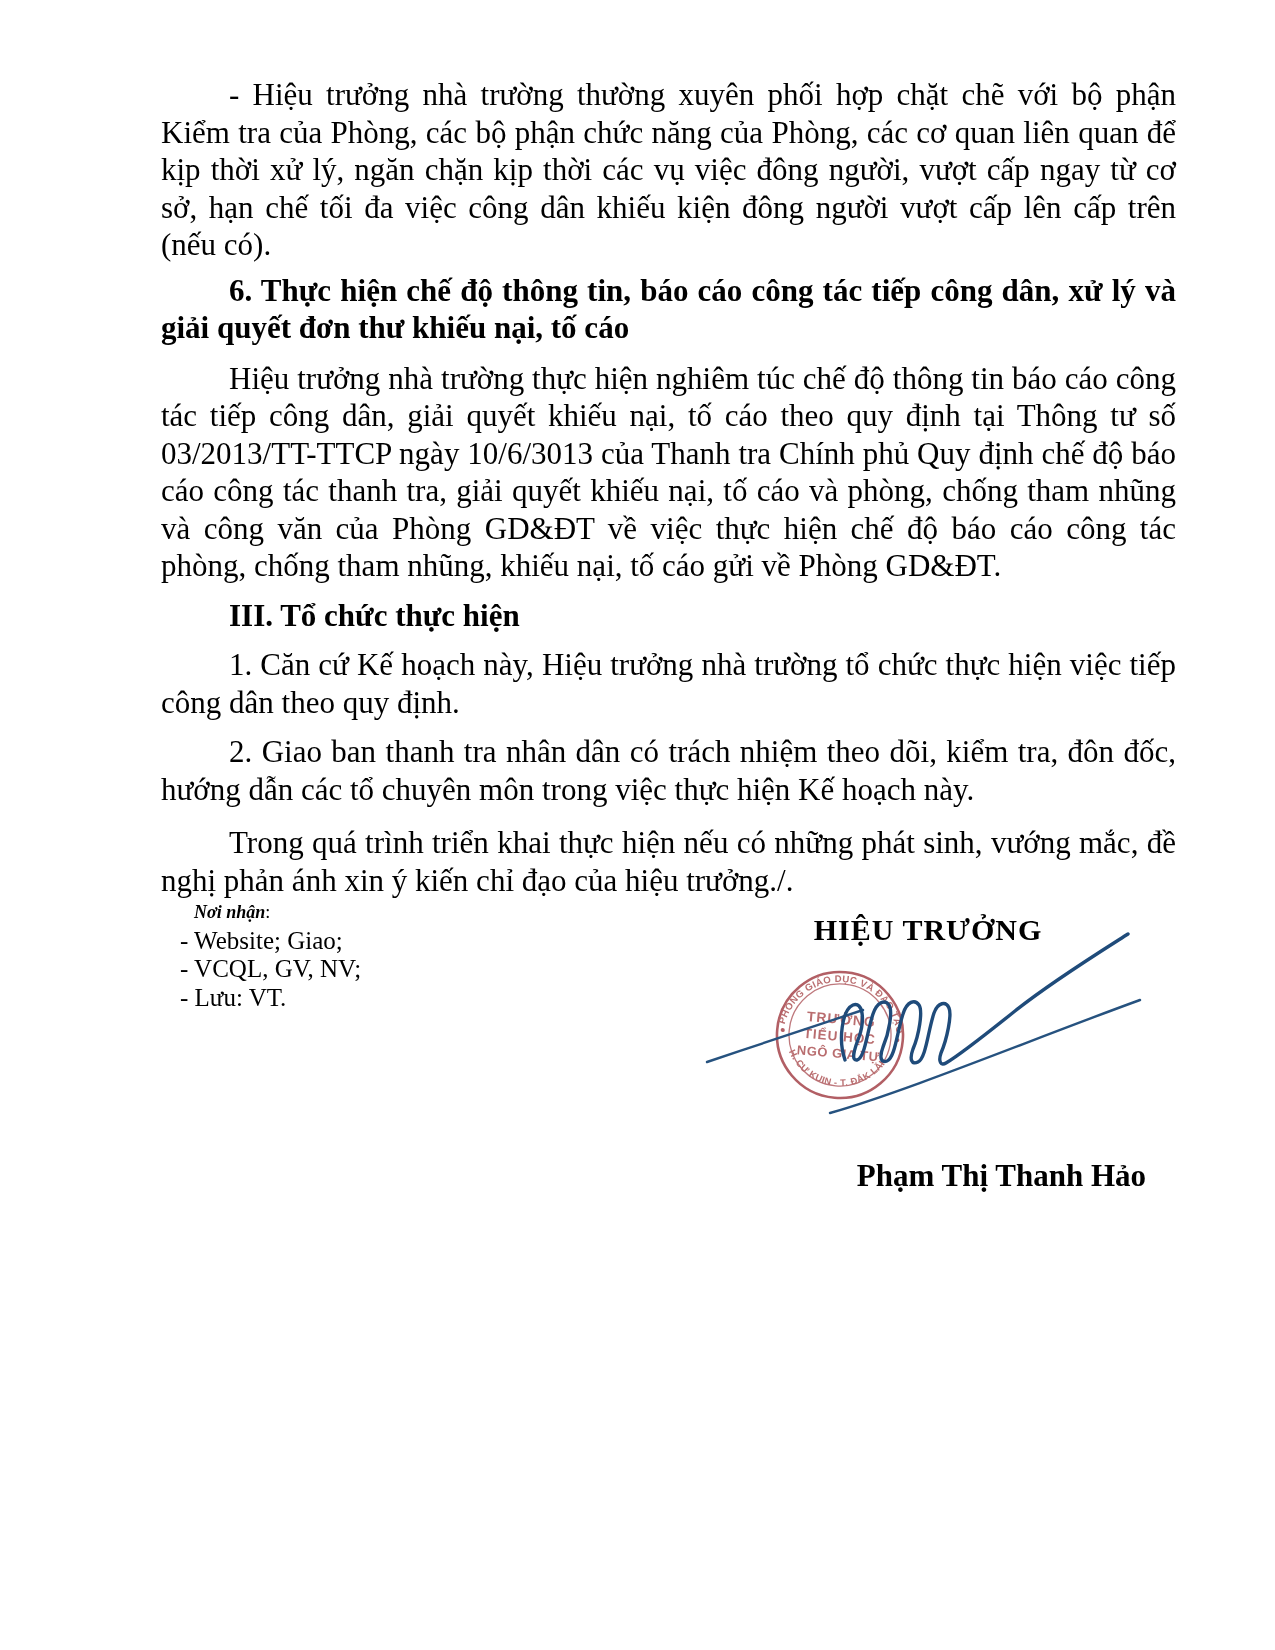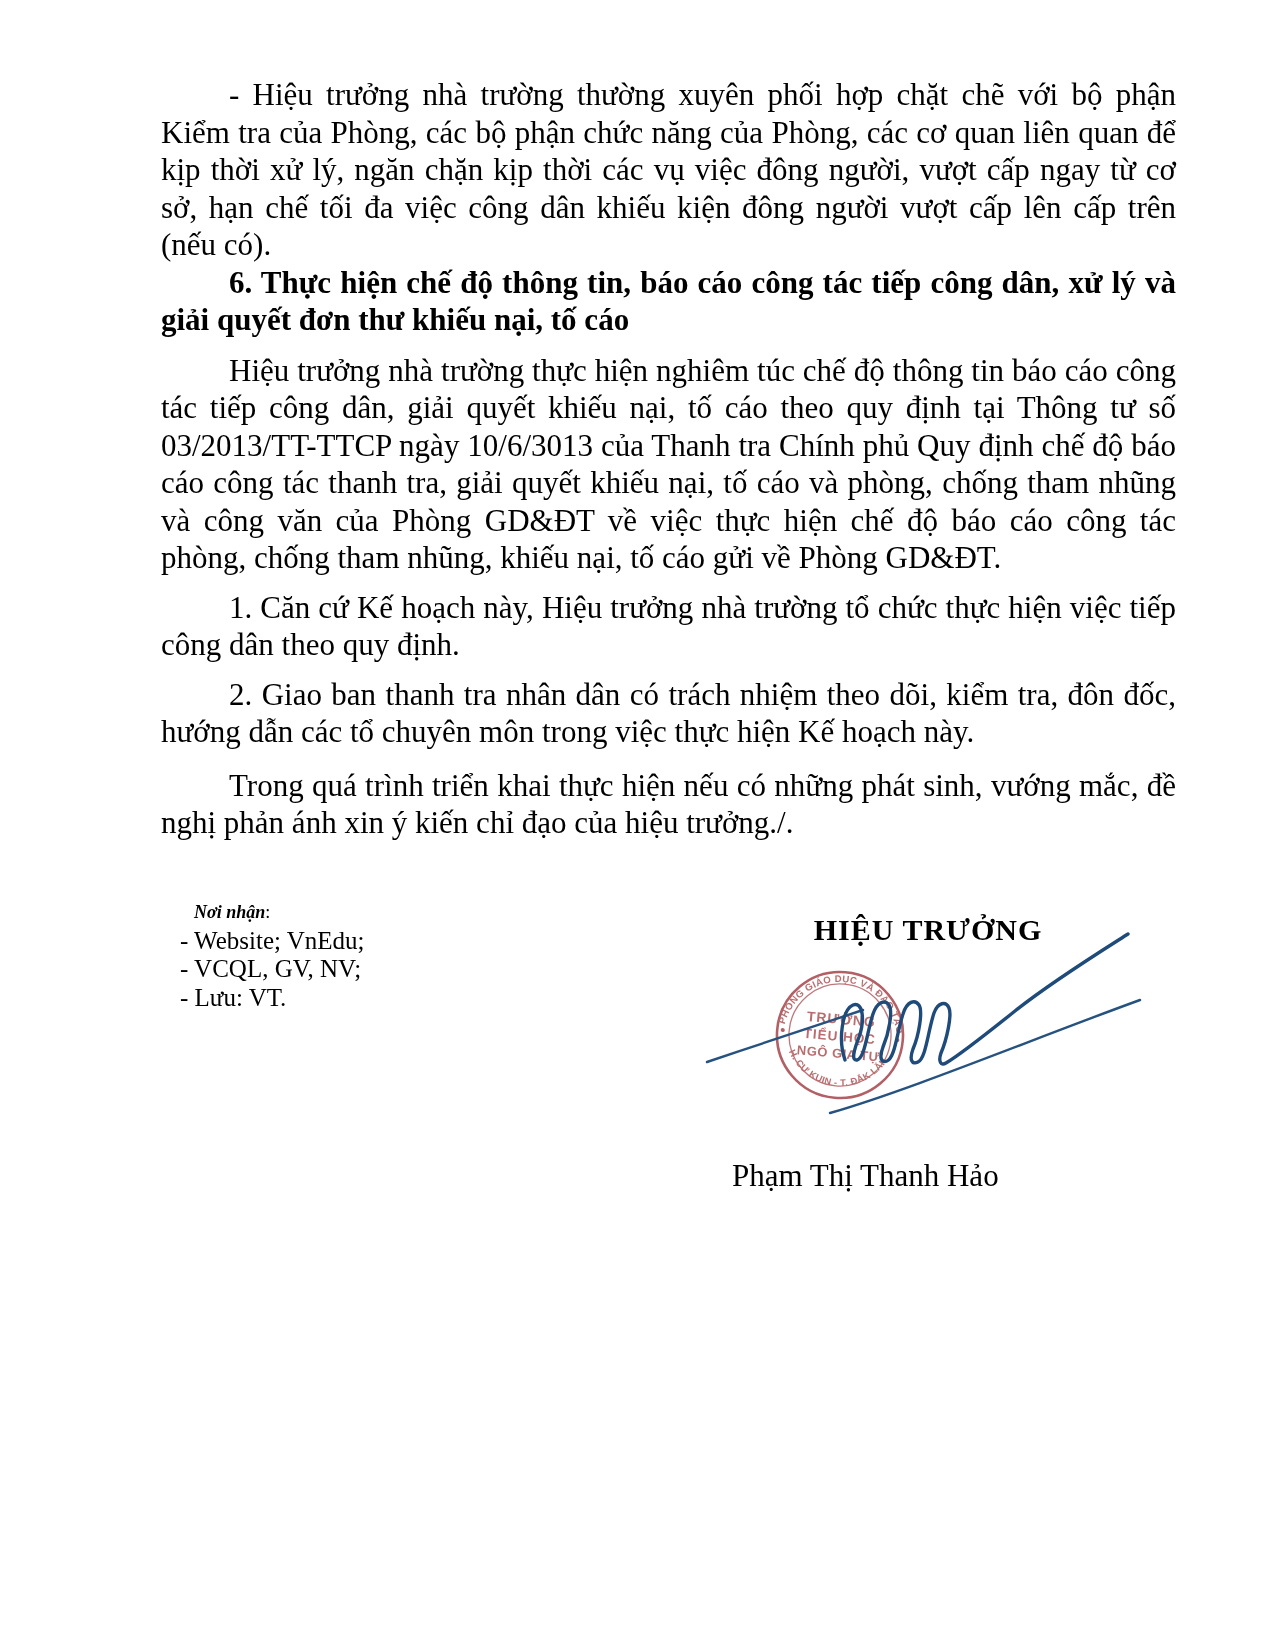--- a/index.html
+++ b/index.html
@@ -17,63 +17,64 @@
     left:161px; top:76px; width:1015px;
     font-size:31px; line-height:37.5px;font-family:Liberation Serif, serif;
   }
   .para {
     margin:0;
     text-indent:68px;
     text-align:justify;
     text-justify:inter-word;
   }
   .bold { font-weight:bold; }
-  .mt8  { margin-top:0; }
+  .mt8  { margin-top:8px; }
   .mt10 { margin-top:16px; }
   .mt12 { margin-top:12px; }
   .mt13 { margin-top:13px; }
 
   .recipients {
     position:absolute; left:180px; top:898px;
     font-size:25px; line-height:28.5px;
   }
   .recipients-label { font-size:18px; margin-left:14px; }
   .recipients-label .lbl { font-weight:bold; font-style:italic; }
   .recipients-item { font-style:normal; }
 
   .sig-title {
     position:absolute; left:708px; top:893px; width:440px;
     text-align:center; font-weight:bold; font-size:30px; letter-spacing:1px;margin-top:20px;
   }
   .sig-name {
-    position:absolute; left:732px; top:1158px; width:440px;
-    text-align:left; font-weight:normal; font-size:31px;
+    position:absolute; left:706px; top:1158px; width:440px;
+    text-align:right; font-weight:bold; font-size:31px;
   }
 
   .stamp-svg { position:absolute; left:765px; top:960px; width:150px; height:150px; }
   .sign-svg  { position:absolute; left:640px; top:880px; width:560px; height:280px; }
   svg text { font-family:"Liberation Sans","DejaVu Sans",sans-serif; }
 </style>
 </head>
 <body>
 
 <div class="page">
 
   <div class="content">
     <p class="para">- Hiệu trưởng nhà trường thường xuyên phối hợp chặt chẽ với bộ phận Kiểm tra của Phòng, các bộ phận chức năng của Phòng, các cơ quan liên quan để kịp thời xử lý, ngăn chặn kịp thời các vụ việc đông người, vượt cấp ngay từ cơ sở, hạn chế tối đa việc công dân khiếu kiện đông người vượt cấp lên cấp trên (nếu có).</p>
     <p class="para bold mt8">6. Thực hiện chế độ thông tin, báo cáo công tác tiếp công dân, xử lý và giải quyết đơn thư khiếu nại, tố cáo</p>
     <p class="para mt13">Hiệu trưởng nhà trường thực hiện nghiêm túc chế độ thông tin báo cáo công tác tiếp công dân, giải quyết khiếu nại, tố cáo theo quy định tại Thông tư số 03/2013/TT-TTCP ngày 10/6/3013 của Thanh tra Chính phủ Quy định chế độ báo cáo công tác thanh tra, giải quyết khiếu nại, tố cáo và phòng, chống tham nhũng và công văn của Phòng GD&amp;ĐT về việc thực hiện chế độ báo cáo công tác phòng, chống tham nhũng, khiếu nại, tố cáo gửi về Phòng GD&amp;ĐT.</p>
+    <p class="para bold mt12">III. Tổ chức thực hiện</p>
     <p class="para mt12">1. Căn cứ Kế hoạch này, Hiệu trưởng nhà trường tổ chức thực hiện việc tiếp công dân theo quy định.</p>
     <p class="para mt12">2. Giao ban thanh tra nhân dân có trách nhiệm theo dõi, kiểm tra, đôn đốc, hướng dẫn các tổ chuyên môn trong việc thực hiện Kế hoạch này.</p>
     <p class="para mt10">Trong quá trình triển khai thực hiện nếu có những phát sinh, vướng mắc, đề nghị phản ánh xin ý kiến chỉ đạo của hiệu trưởng./.</p>
   </div>
 
   <div class="recipients">
     <div class="recipients-label"><span class="lbl">Nơi nhận</span><span>:</span></div>
-    <div class="recipients-item">- Website; VnEdu;</div>
+    <div class="recipients-item">- Website; Giao;</div>
     <div class="recipients-item">- VCQL, GV, NV;</div>
     <div class="recipients-item">- Lưu: VT.</div>
   </div>
 
   <div class="sig-title">HIỆU TRƯỞNG</div>
 
   <svg class="stamp-svg" viewBox="0 0 150 150">
     <g transform="rotate(5 75 75)" opacity="0.88">
       <circle cx="75" cy="75" r="63" fill="none" stroke="#a84a50" stroke-width="2.6"></circle>
       <circle cx="75" cy="75" r="51" fill="none" stroke="#a84a50" stroke-width="1.3" opacity="0.85"></circle>

